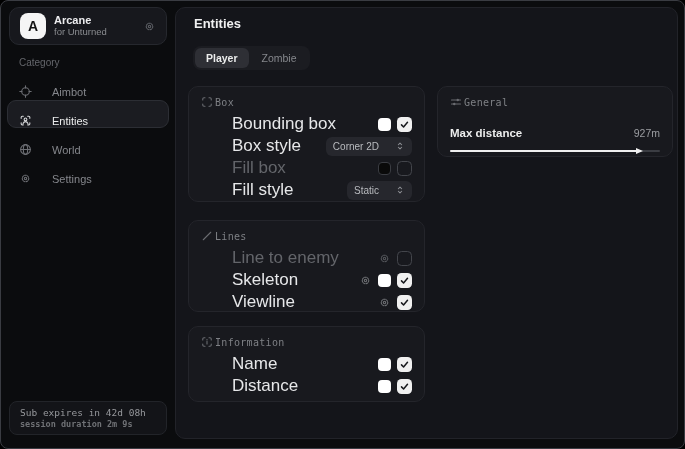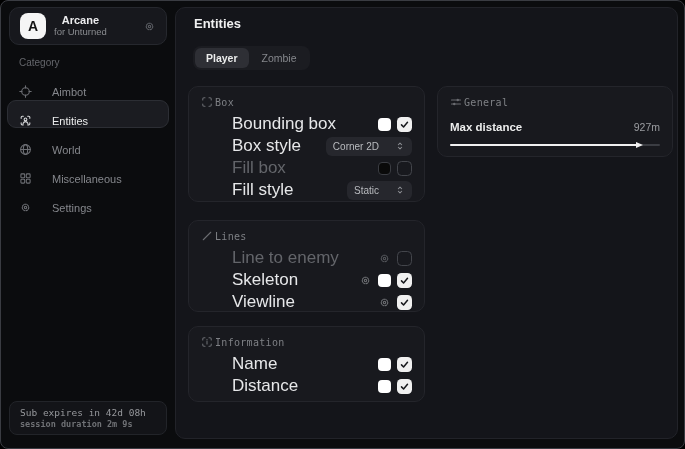--- a/index.html
+++ b/index.html
@@ -13,21 +13,21 @@
   
   .sidebar{position:absolute;left:0;top:0;bottom:0;width:174px;}
   .brand-card{
     position:absolute;left:8px;top:6px;width:158px;height:38px;
     background:#17181d;border:1px solid #26282e;border-radius:10px;
     display:flex;align-items:center;padding:0 10px;gap:8px;
   }
   .logo{width:26px;height:26px;background:#f5f5f5;border-radius:8px;
     display:flex;align-items:center;justify-content:center;
     color:#141414;font-weight:bold;font-size:14px;}
-  .brand-text{display:flex;flex-direction:column;line-height:1.15;text-align:center;}
+  .brand-text{display:flex;flex-direction:column;line-height:1.15;}
   .brand-name{font-size:11px;font-weight:700;color:#ececee;}
   .brand-sub{font-size:9.5px;color:#8a8c90;}
   .brand-gear{margin-left:auto;color:#5e6066;display:flex;cursor:pointer;}
   .cat-label{position:absolute;left:18px;top:56px;font-size:10px;color:#64666b;}
   .nav{position:absolute;left:6px;top:70px;width:162px;}
   .nav-item{
     height:28px;display:flex;align-items:flex-end;gap:20px;
     padding:0 11px;margin-bottom:1px;border-radius:9px;
     color:#85878c;font-size:11px;cursor:pointer;border:1px solid transparent;
   }
@@ -73,21 +73,21 @@
     justify-content:center;cursor:pointer;}
   .checkbox.checked{background:#f0f0f0;}
   .checkbox.unchecked{border:1.5px solid #43454b;background:transparent;}
   .gear-btn{display:flex;color:#6f7175;cursor:pointer;}
   .row.disabled .gear-btn{color:#55575c;}
   .select{height:19px;display:flex;align-items:center;gap:16px;padding:0 7px;
     background:#26272d;border-radius:6px;cursor:pointer;}
   .select-text{font-size:10px;color:#b9bbbf;}
   .select .sicon{display:flex;color:#8d8f94;}
   
-  .gen-row{height:20px;display:flex;align-items:center;justify-content:space-between;margin-top:8px;}
+  .gen-row{height:20px;display:flex;align-items:center;justify-content:space-between;margin-top:14px;}
   .gen-label{font-size:11.5px;font-weight:600;color:#eceded;}
   .gen-value{font-size:10.5px;color:#9b9da1;}
   .slider{position:relative;height:8px;margin-top:4px;cursor:pointer;}
   .slider-track{position:absolute;left:0;right:0;top:3px;height:2px;background:#3b3d43;border-radius:2px;}
   .slider-fill{position:absolute;left:0;top:3px;height:2px;background:#f0f0f0;border-radius:2px;}
   .slider-fill::after{content:'';position:absolute;right:-2px;top:-2px;
     border-left:7px solid #f0f0f0;border-top:3px solid transparent;border-bottom:3px solid transparent;}
   svg{display:block;}
 </style>
 </head>
@@ -140,31 +140,20 @@
           <svg width="13" height="13" viewBox="0 0 24 24" fill="none" stroke="currentColor" stroke-width="2" stroke-linecap="round">
             <circle cx="12" cy="12" r="9"></circle>
               <ellipse cx="12" cy="12" rx="4" ry="9"></ellipse>
               <path d="M3 12h18"></path>
           </svg>
         </span>
         <span>World</span>
       </div>
       <div class="nav-item">
         <span class="nicon">
-          <svg width="13" height="13" viewBox="0 0 24 24" fill="none" stroke="currentColor" stroke-width="2" stroke-linejoin="round">
-            <rect x="3.5" y="3.5" width="7" height="7" rx="1.5"></rect>
-              <rect x="13.5" y="3.5" width="7" height="7" rx="1.5"></rect>
-            <rect x="3.5" y="13.5" width="7" height="7" rx="1.5"></rect>
-              <rect x="13.5" y="13.5" width="7" height="7" rx="1.5"></rect>
-          </svg>
-        </span>
-        <span>Miscellaneous</span>
-      </div>
-      <div class="nav-item">
-        <span class="nicon">
           <svg width="13" height="13" viewBox="0 0 24 24" fill="none" stroke="currentColor" stroke-width="2" stroke-linecap="round">
             <circle cx="12" cy="12" r="6" stroke-dasharray="3 2.2"></circle>
               <circle cx="12" cy="12" r="2.2"></circle>
           </svg>
         </span>
         <span>Settings</span>
       </div>
     </div>
 
     <div class="sub-card">

